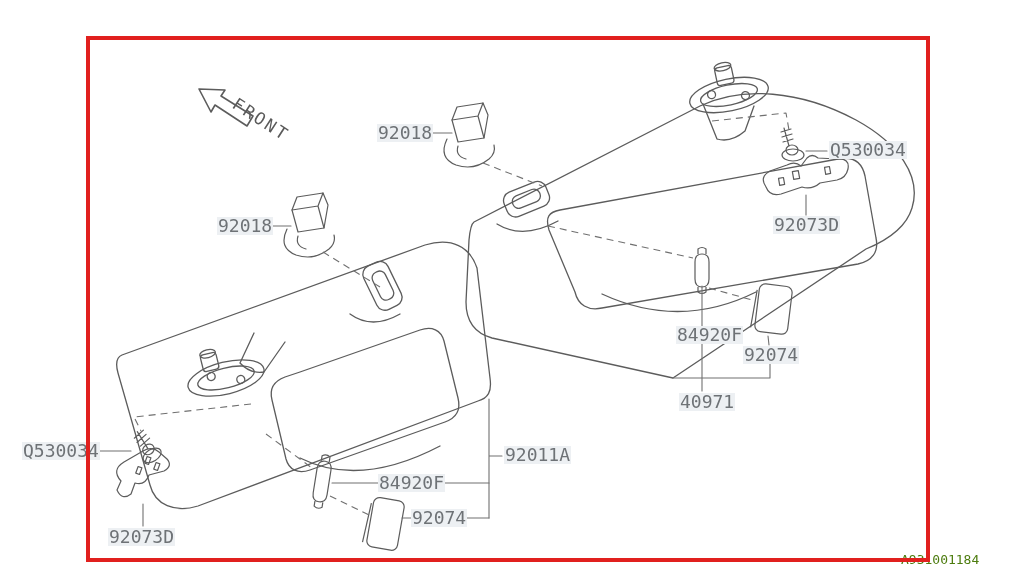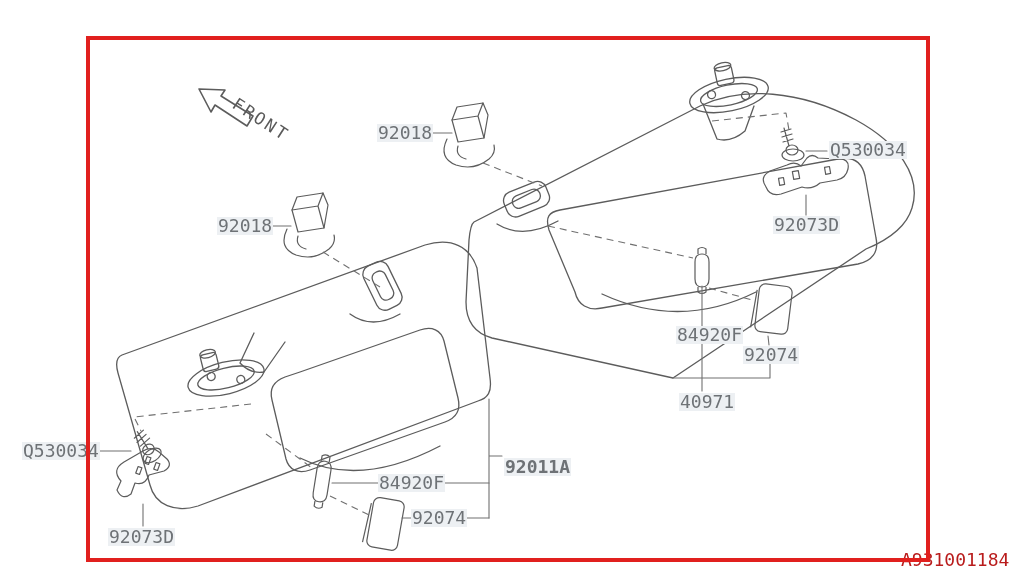--- a/index.html
+++ b/index.html
@@ -1,21 +1,21 @@
 <!DOCTYPE html>
 <html><head>
 <meta charset="utf-8">
 <style>
   html,body{margin:0;padding:0;background:#ffffff;}
   #stage{position:relative;width:1024px;height:587px;background:#ffffff;overflow:hidden;
          font-family:"DejaVu Sans Mono","Liberation Mono",monospace;}
   #lineart{position:absolute;left:0;top:0;z-index:1;}
   .part-label{position:absolute;z-index:3;font-size:18px;line-height:18px;letter-spacing:0;
               color:#6e7276;background:#edf0f3;padding:0 1px;white-space:nowrap;cursor:pointer;}
-  .watermark{position:absolute;z-index:4;font-size:18px;line-height:20px;color:#b91c1c;white-space:nowrap;}
+  .watermark{position:absolute;z-index:4;font-size:13px;line-height:20px;color:#4d7c0f;white-space:nowrap;}
   .sel-border{position:absolute;z-index:5;left:86px;top:36px;width:836px;height:518px;
               border:4px solid #e1201e;pointer-events:none;}
   svg *{vector-effect:non-scaling-stroke;}
 </style>
 </head>
 <body>
 
 <div id="stage">
 
   <svg id="lineart" width="1024" height="587" viewBox="0 0 1024 587">
@@ -154,21 +154,21 @@
     </g>
   </svg>
 
   <div class="part-label" style="left:377px;top:124px;">92018</div>
   <div class="part-label" style="left:217px;top:217px;">92018</div>
   <div class="part-label" style="left:829px;top:141px;">Q530034</div>
   <div class="part-label" style="left:773px;top:216px;">92073D</div>
   <div class="part-label" style="left:676px;top:326px;">84920F</div>
   <div class="part-label" style="left:743px;top:346px;">92074</div>
   <div class="part-label" style="left:679px;top:393px;">40971</div>
-  <div class="part-label" style="left:504px;top:458px;font-weight:bold;">92011A</div>
+  <div class="part-label" style="left:504px;top:446px;">92011A</div>
   <div class="part-label" style="left:378px;top:474px;">84920F</div>
   <div class="part-label" style="left:411px;top:509px;">92074</div>
   <div class="part-label" style="left:22px;top:442px;">Q530034</div>
   <div class="part-label" style="left:108px;top:528px;">92073D</div>
 
   <div class="watermark" style="left:901px;top:550px;">A931001184</div>
 
   <div class="sel-border"></div>
 
 </div>

